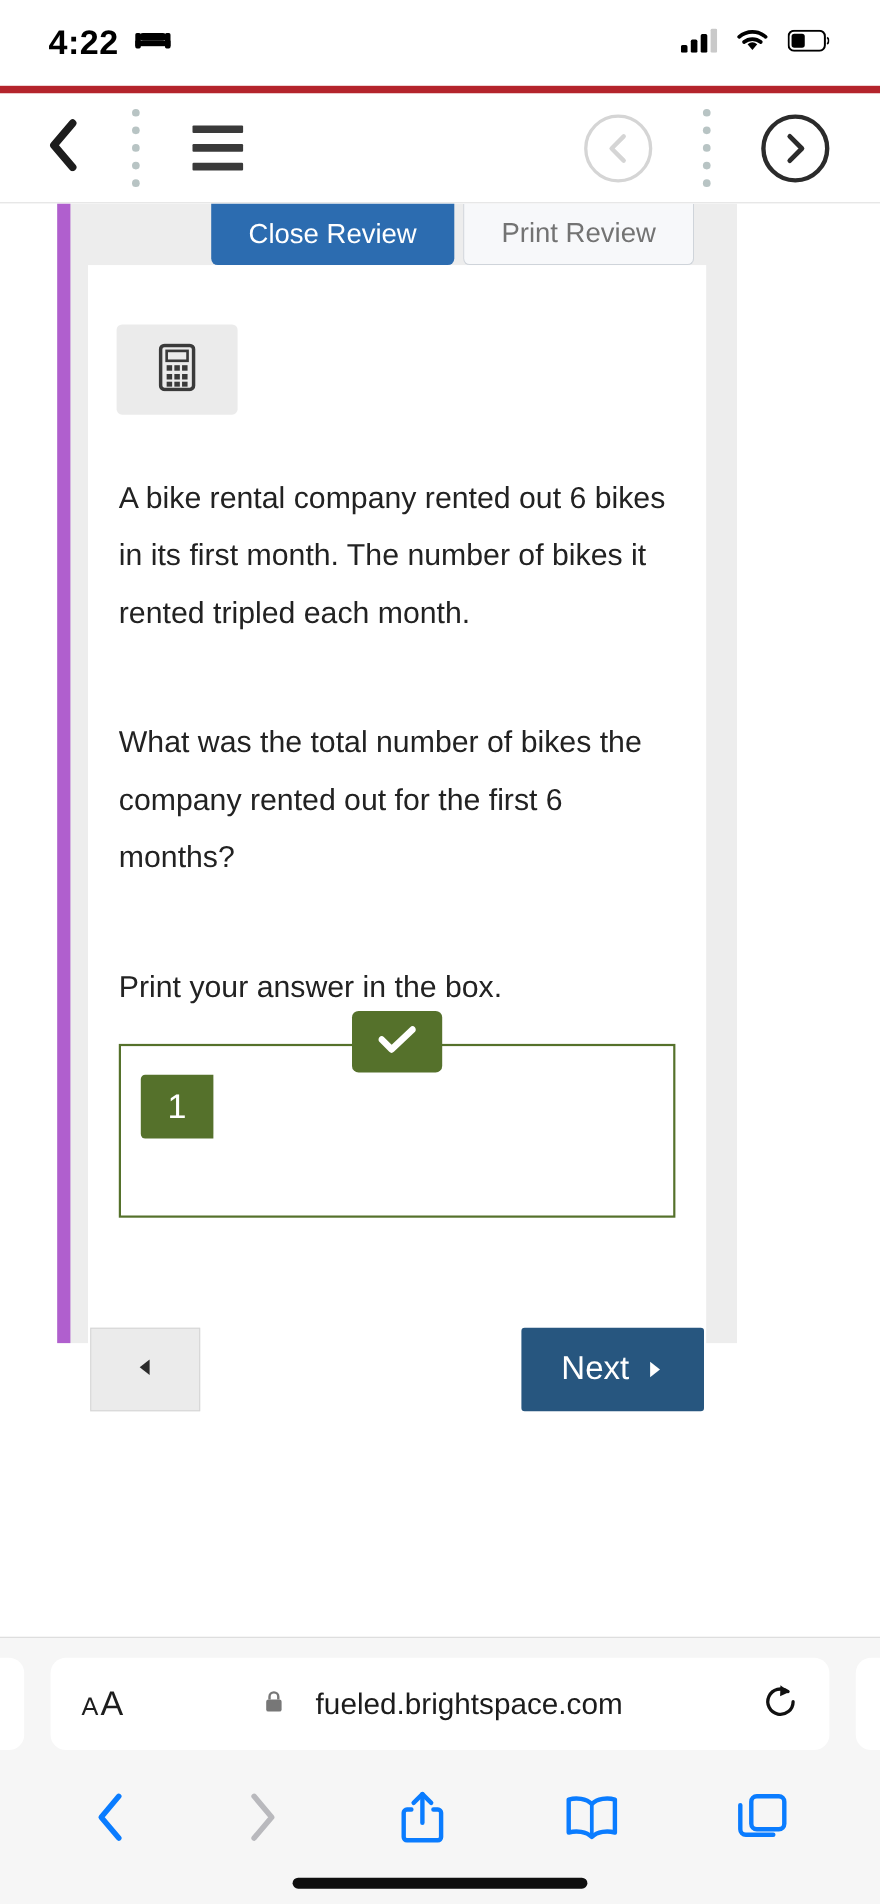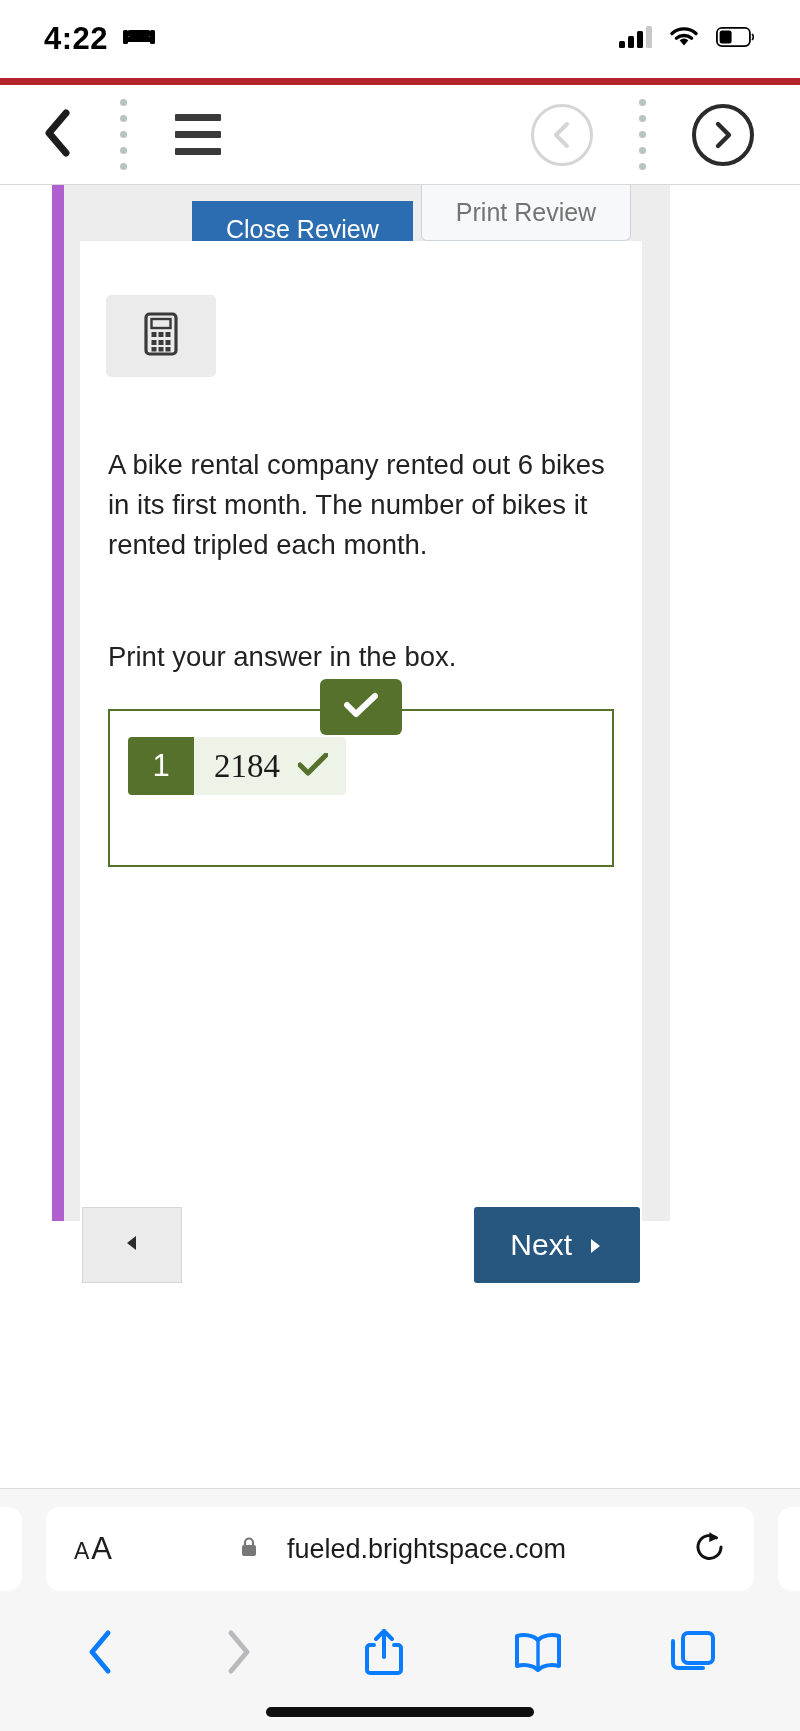--- a/index.html
+++ b/index.html
@@ -66,36 +66,36 @@
     position: absolute; left: 192px; top: 0px;
     display: flex; align-items: flex-start; gap: 8px;
   }
   .tab {
     height: 56px; padding: 0 34px;
     display: flex; align-items: center; justify-content: center;
     font-size: 25px;
     border-radius: 0 0 6px 6px;
     white-space: nowrap;
   }
-  .tab-active { background: #2c6cb0; color: #fff; margin-top: 16px; }
+  .tab-active { background: #2c6cb0; color: #fff; }
   .tab-inactive { background: #f7f8fa; color: #737373; border: 1px solid #cfd4da; border-top: none; }
 
   .qcard {
     position: absolute; left: 80px; top: 56px; width: 562px; height: 1044px;
     background: #ffffff;
   }
   .calc-btn {
     margin: 54px 0 0 26px;
     width: 110px; height: 82px;
     background: #ebebeb; border-radius: 5px;
     display: flex; align-items: center; justify-content: center;
   }
   .qtext {
-    margin: 68px 28px 0 28px;
-    font-size: 27.5px; line-height: 40px; color: #222; font-weight: 400;
+    margin: 50px 28px 0 28px;
+    font-size: 27.5px; line-height: 52px; color: #222; font-weight: 400;
   }
   .qtext.second { margin-top: 66px; }
   .prompt { margin: 76px 28px 0 28px; font-size: 27.5px; color: #222; }
 
   .answer-wrap { position: relative; margin: 36px 28px 0 28px; }
   .answer-box {
     border: 2px solid #55712b; height: 158px; position: relative;
     padding: 26px 0 0 18px;
   }
   .check-badge {
@@ -268,42 +268,35 @@
             <rect x="21.5" y="28" width="5" height="5" fill="#3a3a3a"></rect>
             <rect x="7.5" y="35" width="5" height="4.5" fill="#3a3a3a"></rect>
             <rect x="14.5" y="35" width="5" height="4.5" fill="#3a3a3a"></rect>
             <rect x="21.5" y="35" width="5" height="4.5" fill="#3a3a3a"></rect>
           </svg>
         </span>
       </div>
 
       <p class="qtext">A bike rental company rented out 6 bikes in its first month. The number of bikes it rented tripled each month.</p>
 
+      <p class="qtext second">What was the total number of bikes the company rented out for the first 6 months?</p>
 
       <p class="prompt">Print your answer in the box.</p>
 
       <div class="answer-wrap">
         <div class="check-badge">
           <span>
             <svg width="34" height="26" viewBox="0 0 34 26">
               <path d="M3 13 L12 22 L31 4" stroke="#ffffff" stroke-width="6" fill="none" stroke-linecap="round" stroke-linejoin="round"></path>
             </svg>
           </span>
         </div>
         <div class="answer-box">
           <div class="ans-field">
             <span class="ans-num">1</span>
-            <span class="ans-val">
-              <span>2184</span>
-              <span>
-                <svg width="30" height="24" viewBox="0 0 30 24">
-                  <path d="M2 12 L10 20 L28 2" stroke="#55712b" stroke-width="5.2" fill="none" stroke-linecap="round" stroke-linejoin="round"></path>
-                </svg>
-              </span>
-            </span>
           </div>
         </div>
       </div>
 
       <div class="btn-row">
         <div class="prev-btn">
           <span>
             <svg width="18" height="18" viewBox="0 0 18 18">
               <path d="M13 2 L4 9 L13 16 Z" fill="#2b2b2b"></path>
             </svg>

